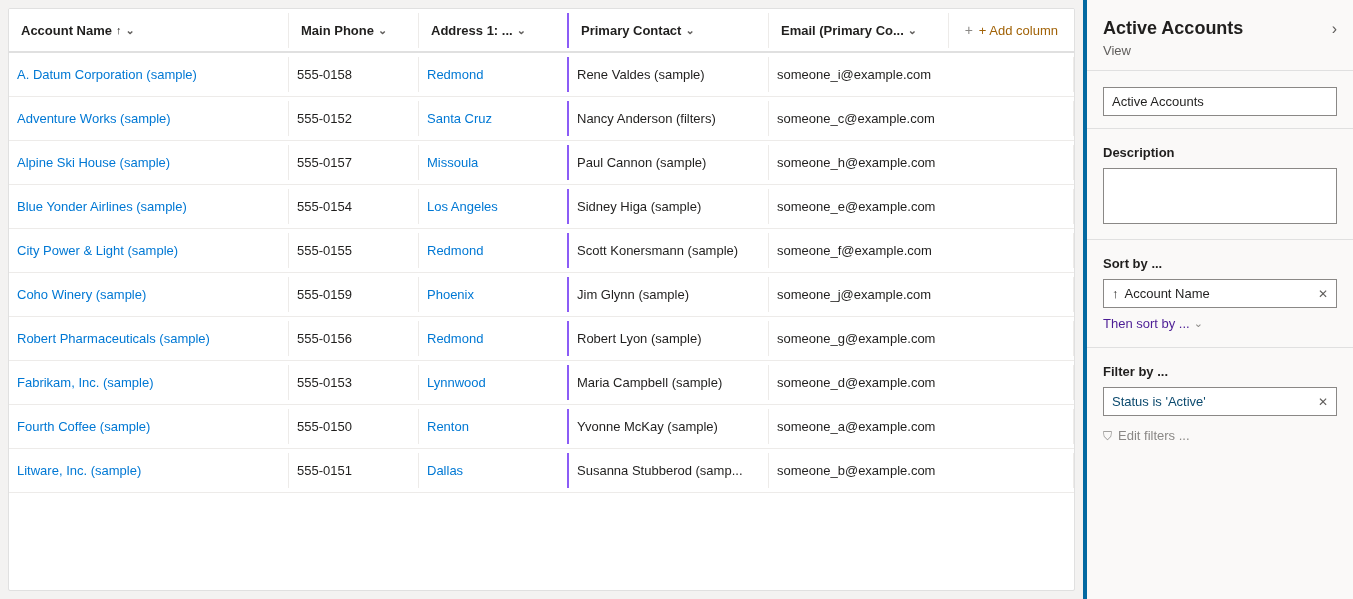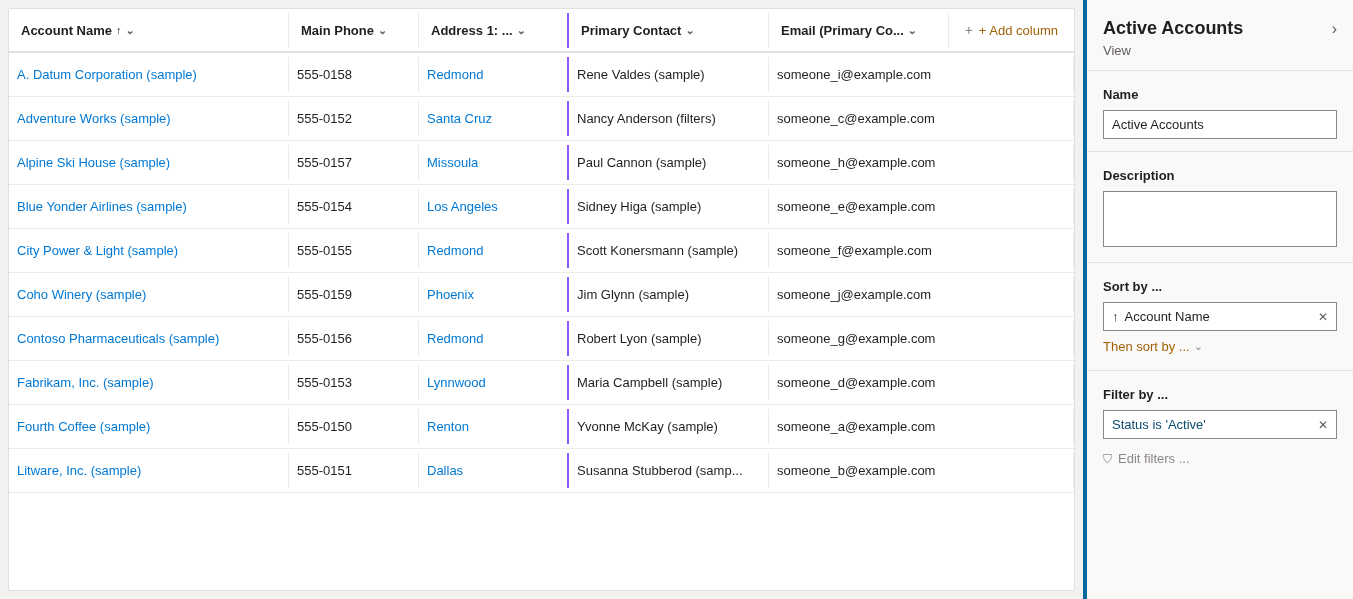--- a/index.html
+++ b/index.html
@@ -311,21 +311,21 @@
 
     <div class="table-row">
       <div class="table-cell link col-account">Coho Winery (sample)</div>
       <div class="table-cell col-phone">555-0159</div>
       <div class="table-cell address-link col-address">Phoenix</div>
       <div class="table-cell col-contact">Jim Glynn (sample)</div>
       <div class="table-cell col-email">someone_j@example.com</div>
     </div>
 
     <div class="table-row">
-      <div class="table-cell link col-account">Contoso Pharmaceuticals (sample)</div>
+      <div class="table-cell link col-account">Robert Pharmaceuticals (sample)</div>
       <div class="table-cell col-phone">555-0156</div>
       <div class="table-cell address-link col-address">Redmond</div>
       <div class="table-cell col-contact">Robert Lyon (sample)</div>
       <div class="table-cell col-email">someone_g@example.com</div>
     </div>
 
     <div class="table-row">
       <div class="table-cell link col-account">Fabrikam, Inc. (sample)</div>
       <div class="table-cell col-phone">555-0153</div>
       <div class="table-cell address-link col-address">Lynnwood</div>
@@ -354,40 +354,39 @@
 
 <div class="right-panel">
   <div class="panel-header">
     <span class="panel-title">Active Accounts</span>
     <span class="panel-chevron">›</span>
   </div>
   <div class="panel-subtitle">View</div>
   <div class="panel-divider"></div>
 
   <div class="panel-section">
-    <div class="panel-section-title">Name</div>
     <input class="panel-input" type="text" value="Active Accounts" style="">
   </div>
   <div class="panel-divider"></div>
 
   <div class="panel-section">
     <div class="panel-section-title">Description</div>
     <textarea class="panel-textarea" style=""></textarea>
   </div>
   <div class="panel-divider"></div>
 
   <div class="panel-section">
     <div class="panel-section-title">Sort by ...</div>
     <div class="sort-item">
       <span style="color:#201f1e;font-size:13px;">↑</span>
       <span class="sort-label">Account Name</span>
       <span class="sort-clear">✕</span>
     </div>
     <div class="then-sort-row">
-      <span style="color:#a16207;">Then sort by ...</span>
+      <span style="color:#4c1d95;">Then sort by ...</span>
       <span style="font-size:11px;color:#8a8886;">⌄</span>
     </div>
   </div>
   <div class="panel-divider"></div>
 
   <div class="panel-section">
     <div class="panel-section-title">Filter by ...</div>
     <div class="filter-item">
       <span class="filter-label">Status is 'Active'</span>
       <span class="filter-clear">✕</span>

